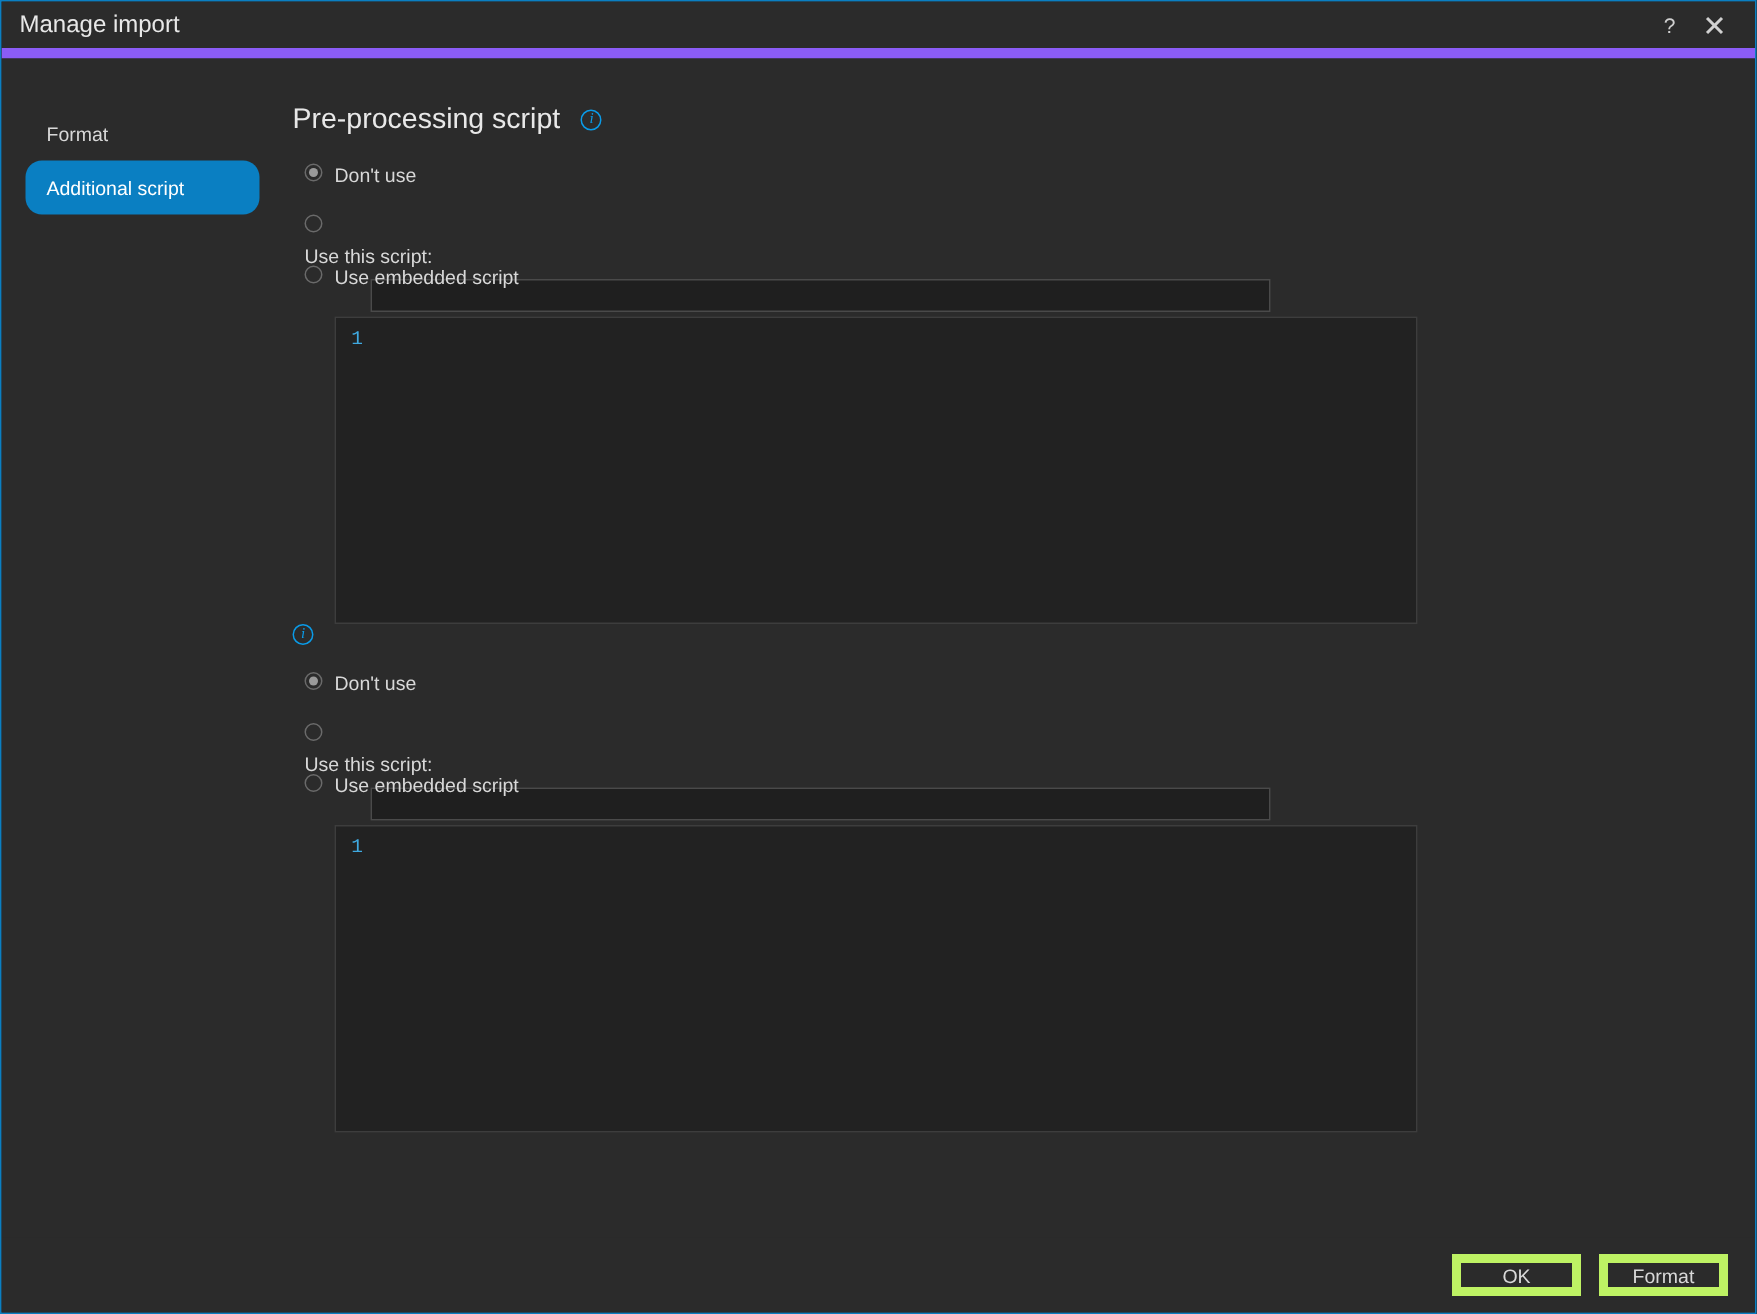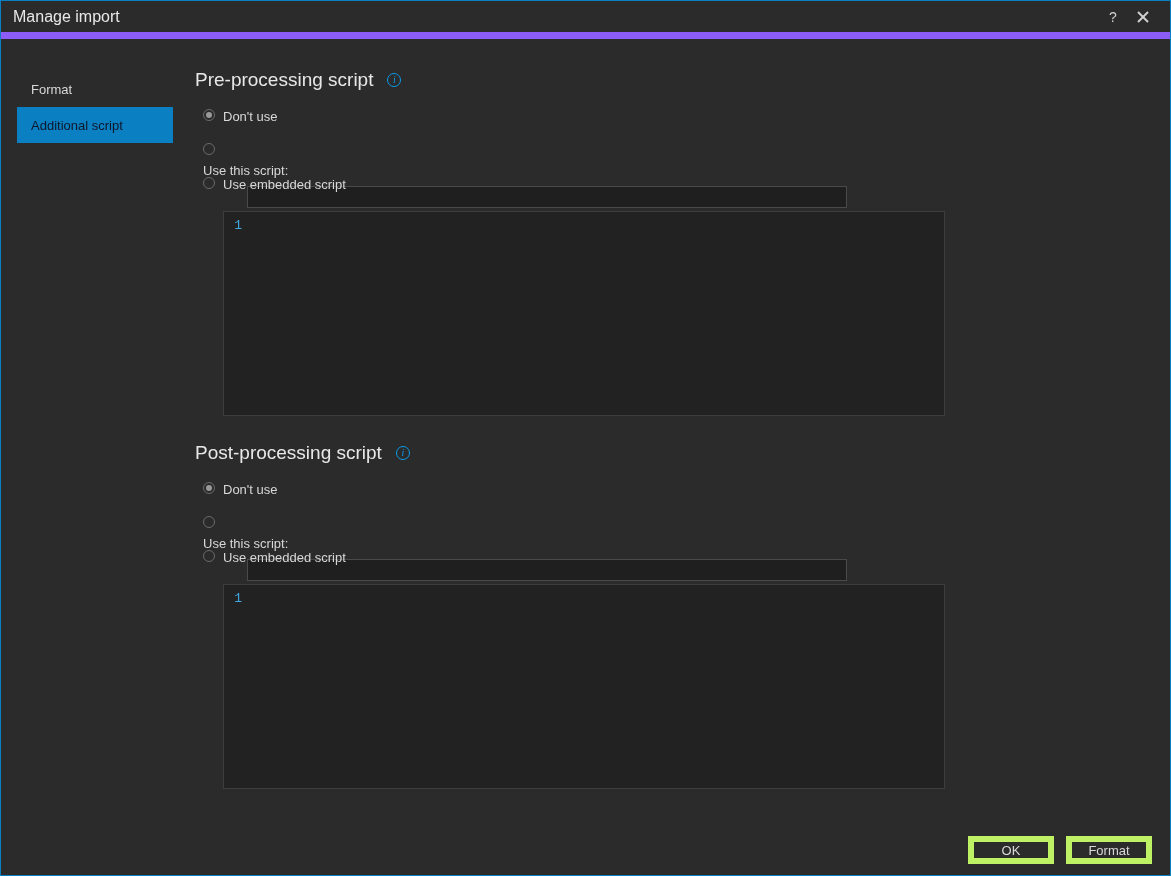--- a/index.html
+++ b/index.html
@@ -50,30 +50,30 @@
     height: 36px;
     display: flex;
     align-items: center;
     padding: 0 14px;
     color: #d8d8d8;
     cursor: pointer;
     font-size: 13px;
   }
   .sidebar-item.selected {
     background: #0a7fc2;
-    color: #0f172a;
+    color: #ffffff;
+    border-radius: 11px;
   }
 
   .content {
     flex: 1;
     padding: 30px 40px 10px 22px;
     overflow: auto;
   }
   .section {
-    margin-bottom: 26px;
   }
   .section-heading {
     display: flex;
     align-items: center;
     gap: 14px;
     margin-bottom: 18px;
   }
   .section-heading h2 {
     font-size: 19px;
     font-weight: 400;
@@ -238,21 +238,20 @@
       <div class="code-area-wrap">
         <div class="code-area">
           <div class="gutter">1</div>
           <div class="code-body"></div>
         </div>
       </div>
     </div>
 
     <div class="section">
       <div class="section-heading">
-        <h2>Post-processing script</h2>
         <span class="info-icon">i</span>
       </div>
 
       <div class="radio-row">
         <span class="radio selected"></span>
         <span class="radio-label">Don't use</span>
       </div>
 
       <div class="radio-row with-input">
         <span class="radio"></span>

